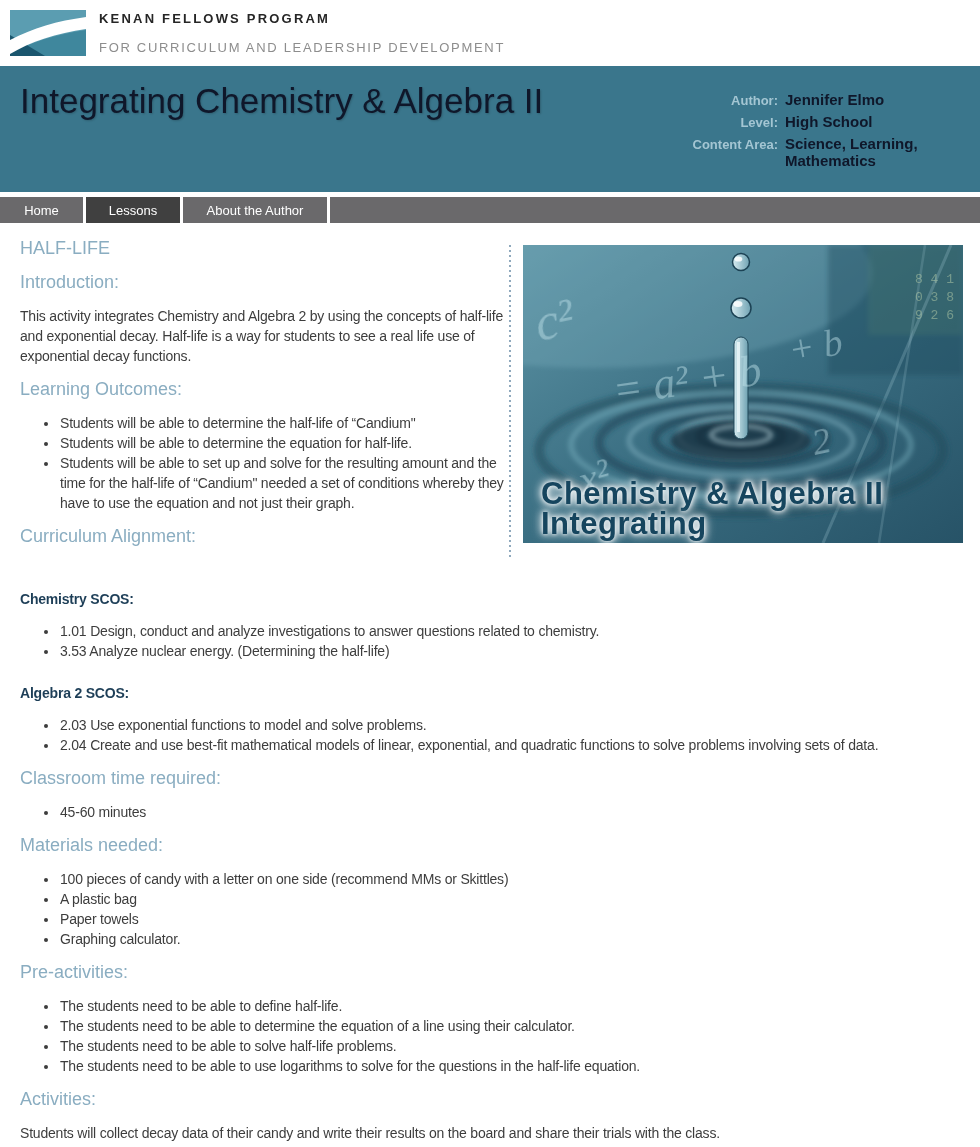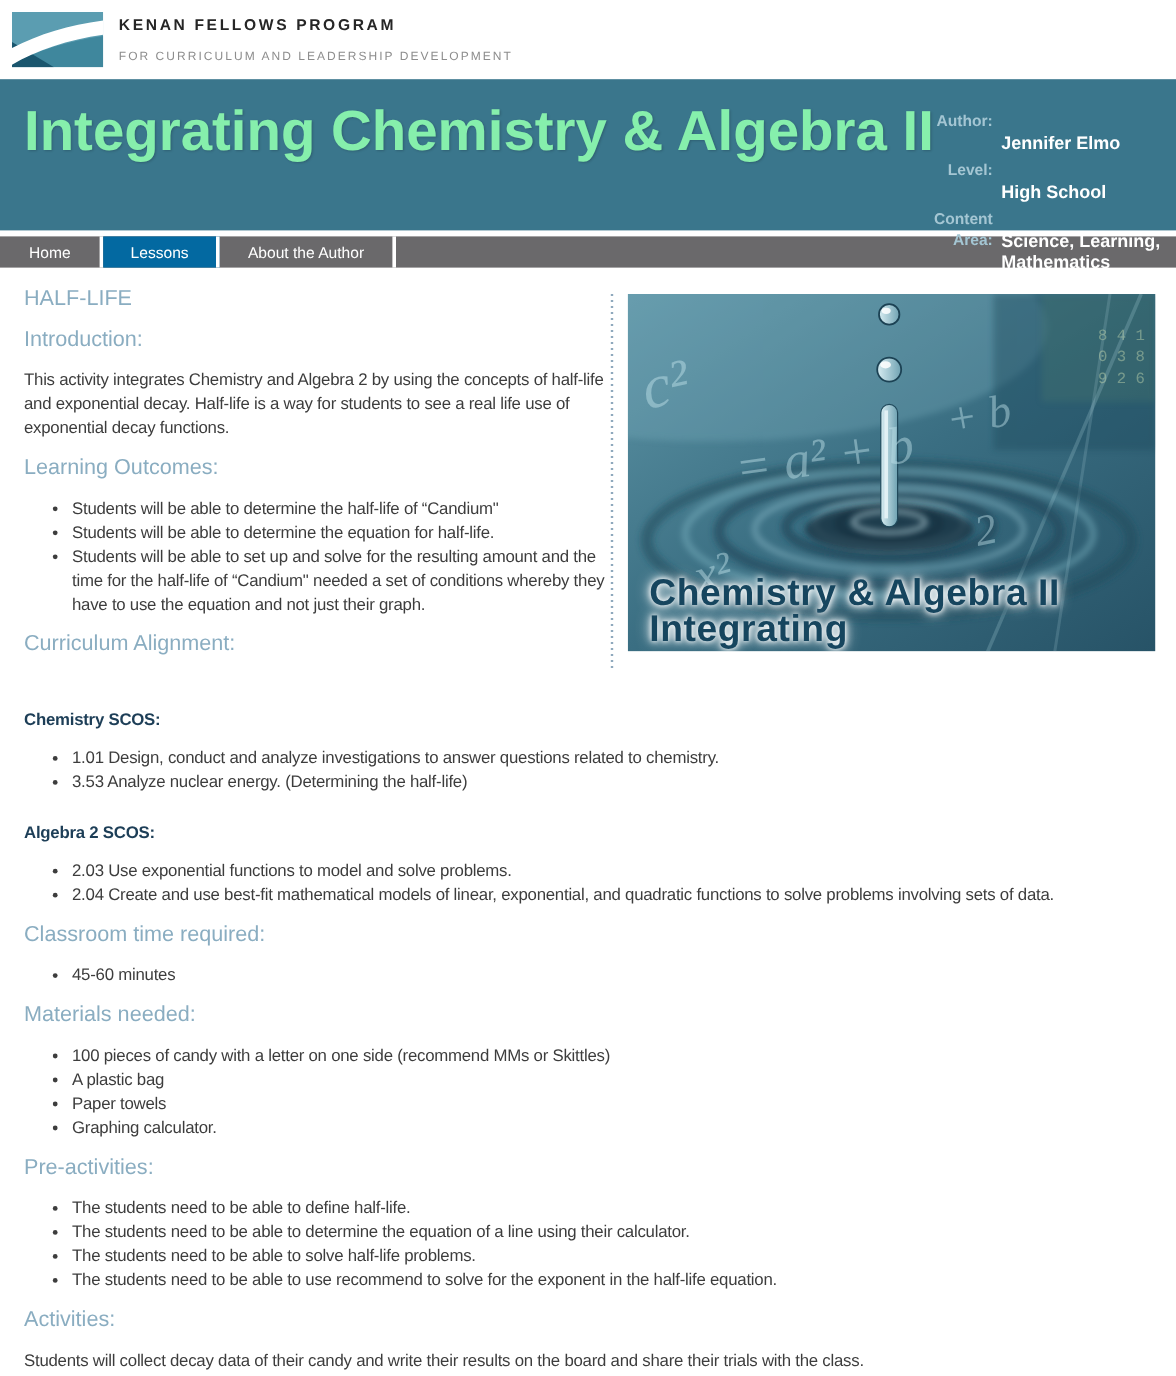--- a/index.html
+++ b/index.html
@@ -3,34 +3,34 @@
 <meta charset="utf-8">
 <style>
   html,body{margin:0;padding:0;background:#fff;}
   body{width:980px;font-family:"Liberation Sans",sans-serif;-webkit-font-smoothing:antialiased;}
 
   
   .topbar{height:66px;display:flex;align-items:center;padding-left:10px;box-sizing:border-box;background:#fff;}
   .logo{display:flex;align-items:center;gap:13px;cursor:pointer;}
   .logo svg{width:76px;height:46px;display:block;}
   .logo-title{font-size:13px;font-weight:bold;letter-spacing:2.2px;color:#262626;}
-  .logo-sub{font-size:10px;letter-spacing:1.7px;color:#8d8d8d;margin-top:14px;}
+  .logo-sub{font-size:13px;letter-spacing:1.7px;color:#8d8d8d;margin-top:14px;}
 
   
   .header{background:#3a768c;height:126px;box-sizing:border-box;display:flex;justify-content:space-between;padding:0 17px 0 20px;}
-  .header h1{margin:15px 0 0;font-size:47px;color:#86efac;font-weight:bold;text-shadow:1px 1px 2px rgba(0,0,0,.18);white-space:nowrap;}
+  .header h1{margin:15px 0 0;font-size:35px;color:#0f172a;font-weight:normal;text-shadow:1px 1px 2px rgba(0,0,0,.18);white-space:nowrap;}
   .meta{margin-top:25px;display:grid;grid-template-columns:auto 178px;column-gap:7px;row-gap:4px;align-content:start;}
   .meta-label{color:#a4c6d3;font-weight:bold;font-size:13px;text-align:right;line-height:17px;padding-top:1px;}
-  .meta-value{color:#ffffff;font-size:15px;font-weight:bold;line-height:17px;margin-top:20px;}
+  .meta-value{color:#0f172a;font-size:15px;font-weight:bold;line-height:17px;}
 
   
   .navbar{margin-top:5px;background:#6a696b;height:26px;display:flex;}
   .tab{color:#fff;font-size:13px;display:flex;align-items:center;justify-content:center;border-right:3px solid #fff;box-sizing:border-box;cursor:pointer;}
   .tab-home{width:86px;}
-  .tab-lessons{width:97px;background:#0369a1;}
+  .tab-lessons{width:97px;background:#404040;}
   .tab-about{width:147px;}
 
   
   main{padding:8px 17px 10px 20px;}
   h2.sec{font-size:18px;font-weight:400;color:#8aadc1;margin:1px 0 13px;letter-spacing:0;}
   h2.first{margin-top:7px;}
   h3.scos{font-size:14px;font-weight:bold;color:#1d3e57;margin:24px 0 14px;letter-spacing:-0.2px;}
   p,li{font-size:14px;line-height:20px;color:#3d3d3d;letter-spacing:-0.2px;}
   p{margin:13px 0;}
   ul{margin:13px 0;padding-left:39px;}
@@ -195,20 +195,20 @@
       <li>A plastic bag</li>
       <li>Paper towels</li>
       <li>Graphing calculator.</li>
     </ul>
 
     <h2 class="sec">Pre-activities:</h2>
     <ul>
       <li>The students need to be able to define half-life.</li>
       <li>The students need to be able to determine the equation of a line using their calculator.</li>
       <li>The students need to be able to solve half-life problems.</li>
-      <li>The students need to be able to use recommend to solve for the exponent in the half-life equation.</li>
+      <li>The students need to be able to use logarithms to solve for the questions in the half-life equation.</li>
     </ul>
 
     <h2 class="sec">Activities:</h2>
     <p>Students will collect decay data of their candy and write their results on the board and share their trials with the class.</p>
 
   </main>
 </div>
 
 </body></html>

